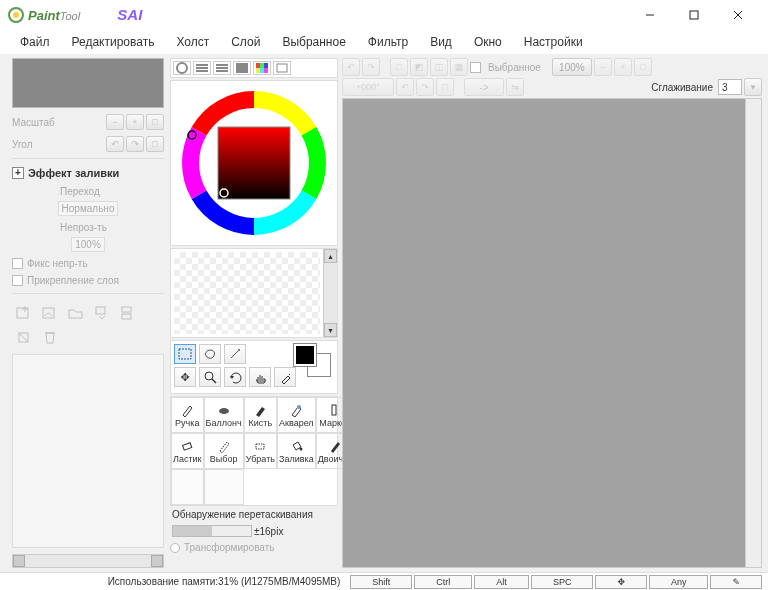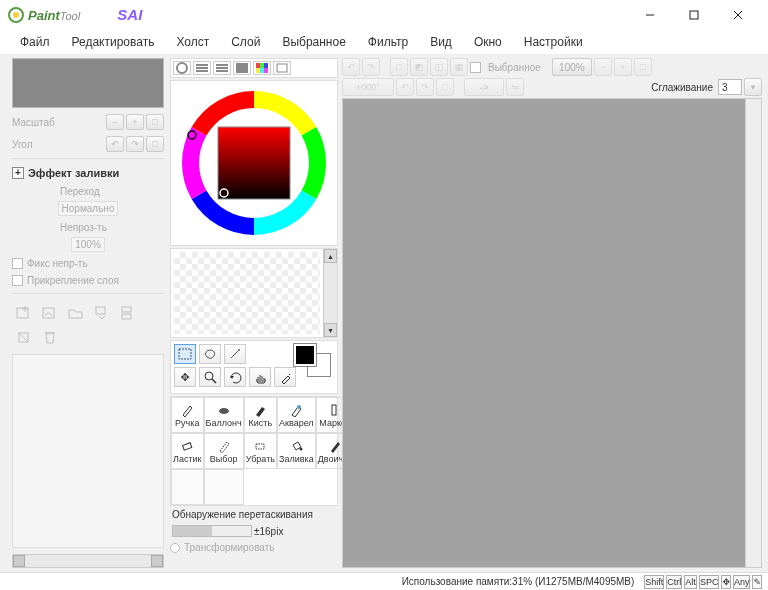--- a/index.html
+++ b/index.html
@@ -101,21 +101,21 @@
 .seclabel2 { font-size:10px; color:#333; padding:0 3px;}
 .numbox { width:24px; height:16px; border:1px solid #bbb; background:#fff; font-size:10px; display:flex; align-items:center; padding:0 3px;}
 
 .canvas-area { flex:1; display:flex; background:#fff; border:1px solid #ccc;}
 .canvas { flex:1; background:#a2a2a2;}
 .canvas-vs { width:16px; background:#eee; border-left:1px solid #ccc;}
 
 
 .statusbar { position:absolute; bottom:0; left:0; right:0; height:18px; display:flex; align-items:center; padding:0 6px; font-size:10px; border-top:1px solid #ddd; background:#fff; gap:2px;}
 .statusbar .sp { flex:1;}
-.keycap { border:1px solid #aaa; padding:0 0; height:14px; display:flex; align-items:center; font-size:9px; background:#f8f8f8;}
+.keycap { border:1px solid #aaa; padding:0 21px; height:14px; display:flex; align-items:center; font-size:9px; background:#f8f8f8;}
 
 svg { display:block; }
 </style>
 </head>
 <body>
 
 <div class="titlebar">
   <svg class="logo" viewBox="0 0 16 16">
       <circle cx="8" cy="8" r="7" fill="none" stroke="#5a9b4a" stroke-width="2"></circle>
       <circle cx="8" cy="8" r="3" fill="#f5d040"></circle>

